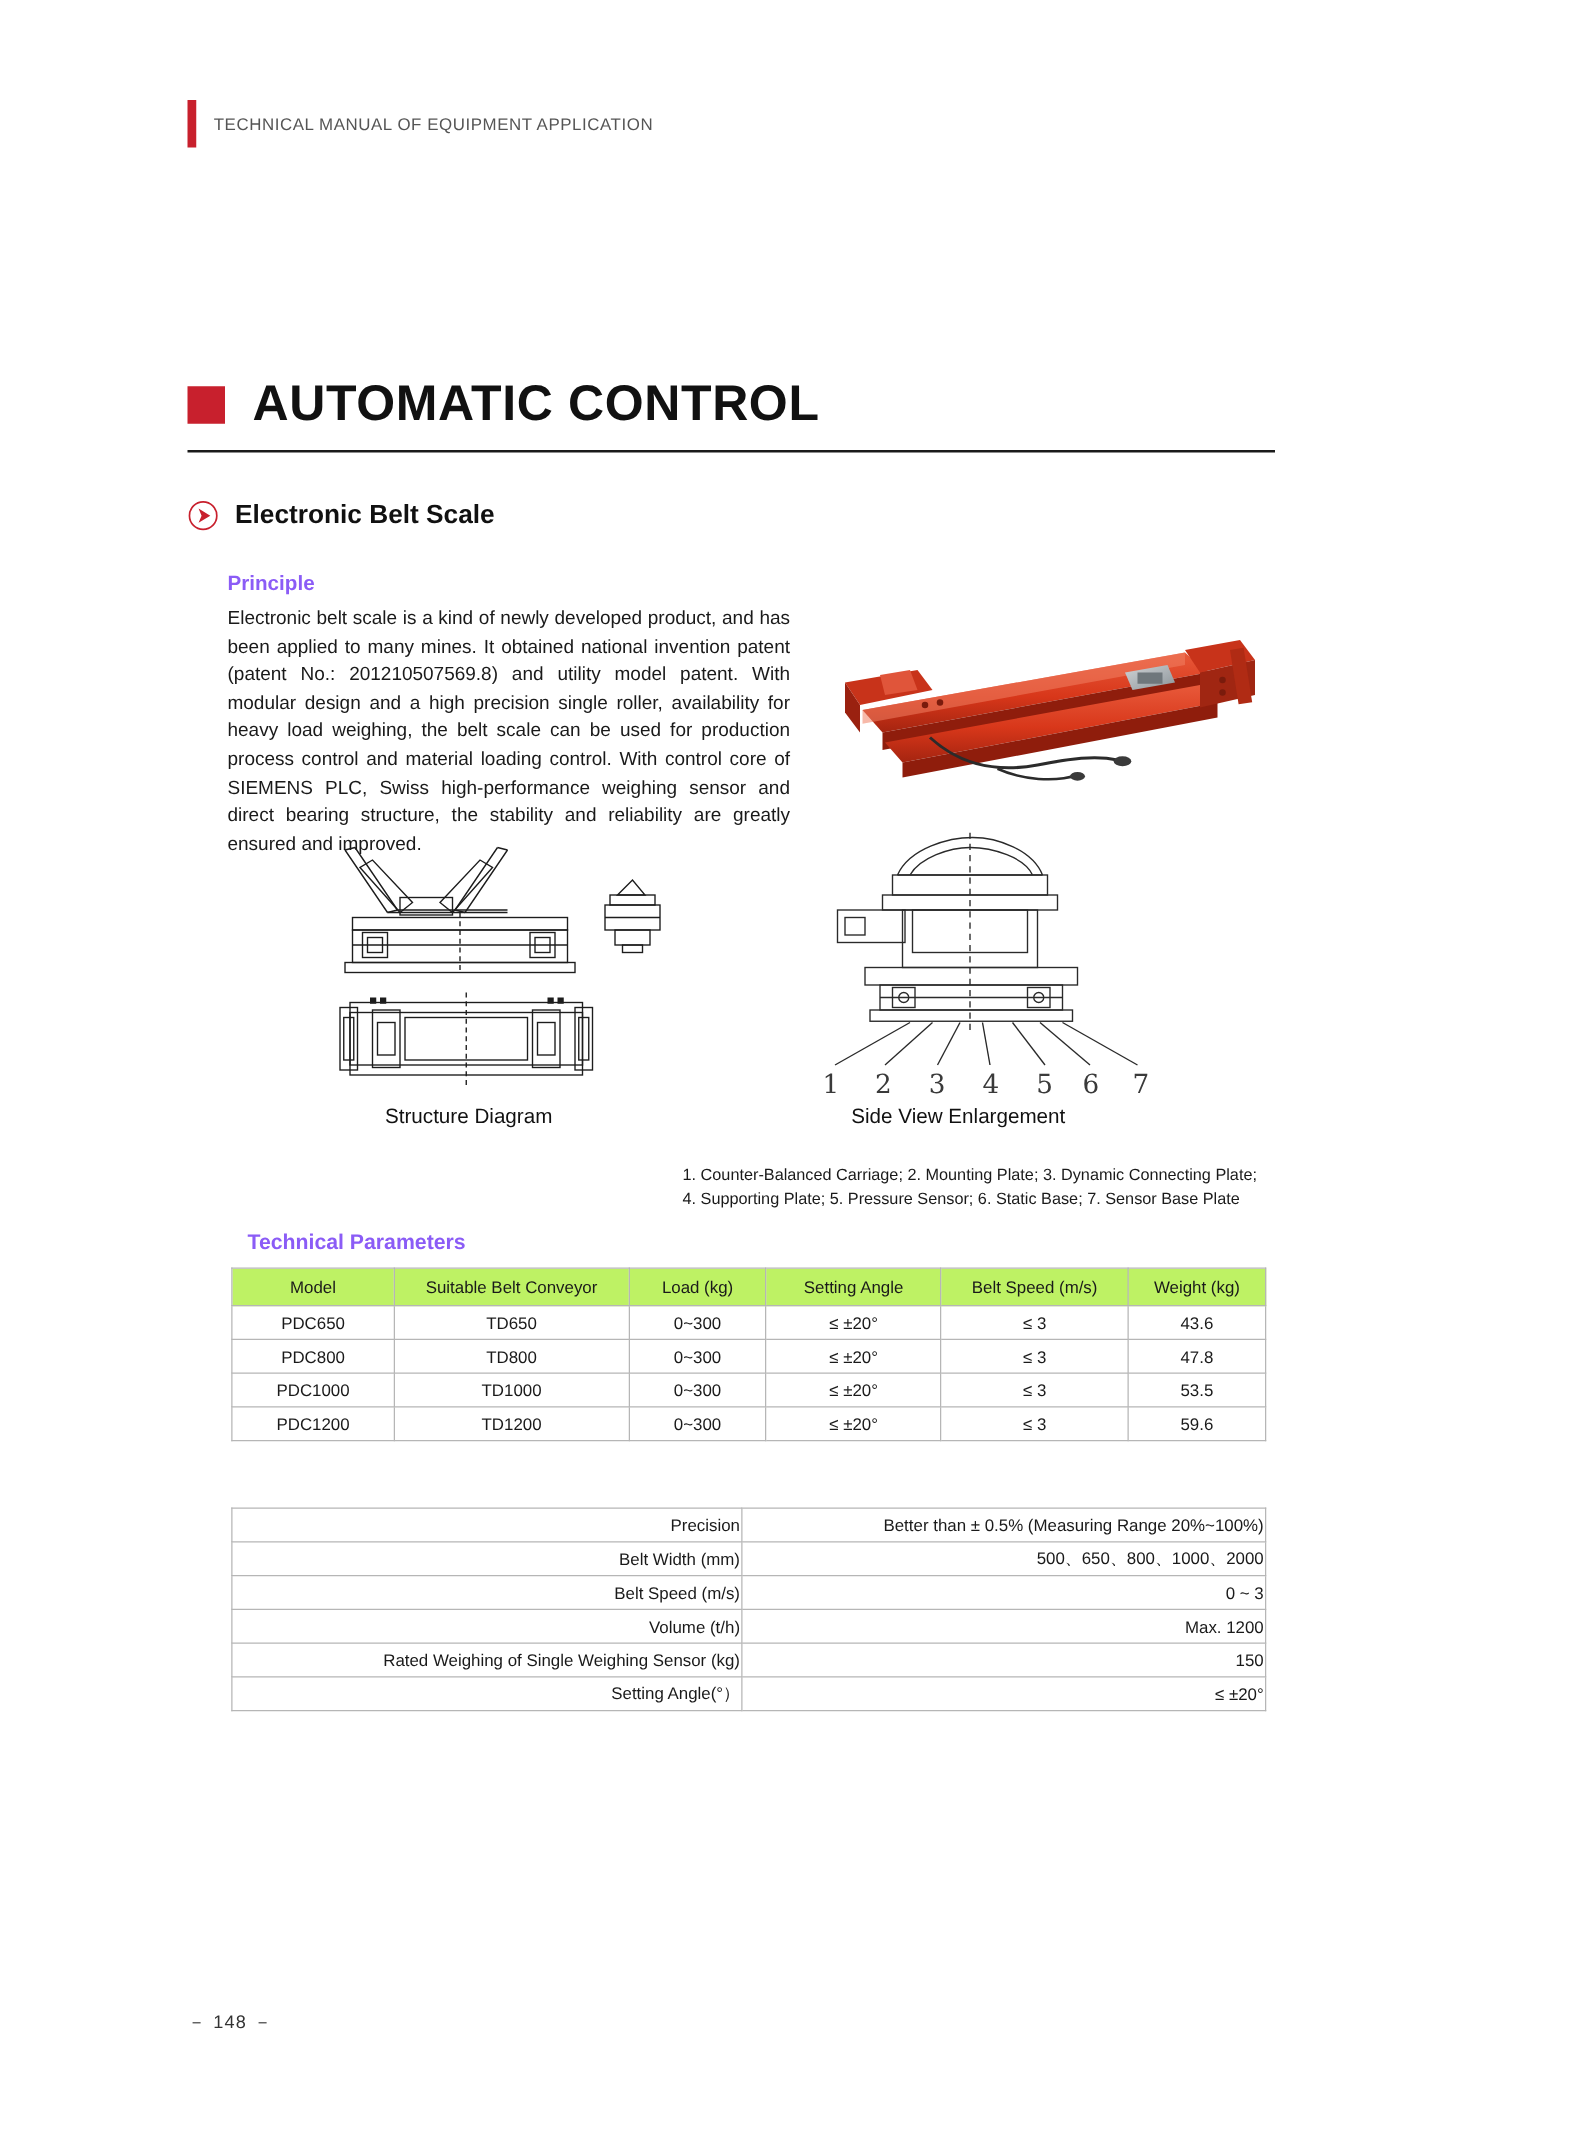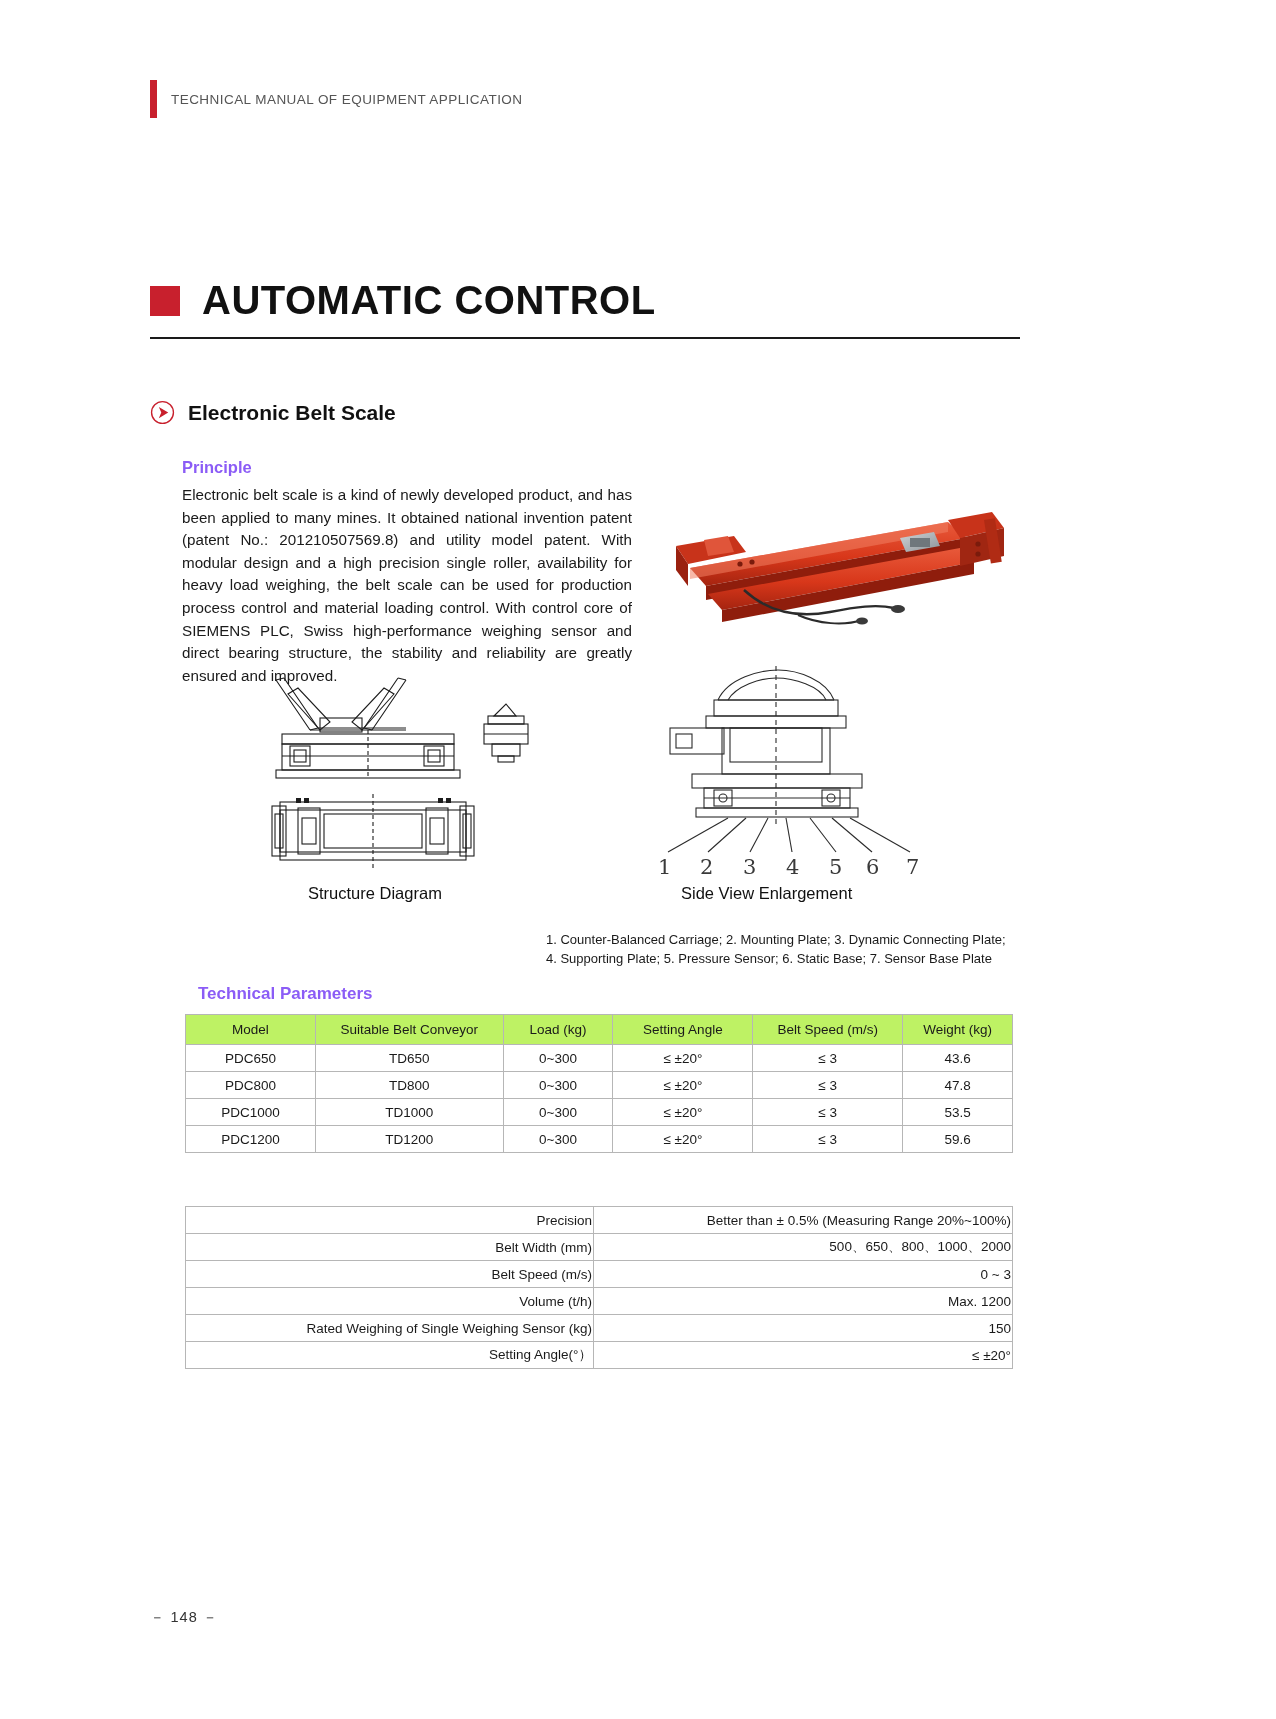--- a/index.html
+++ b/index.html
@@ -16,31 +16,31 @@
 
   
   .run-head { position:absolute; left:150px; top:80px; display:flex; align-items:center; }
   .run-head .bar { width:7px; height:38px; background:#c8202d; margin-right:14px; }
   .run-head .txt {
     font-size:13.5px; letter-spacing:0.45px; color:#555;
     font-family:"Liberation Sans", sans-serif;
   }
 
   
-  .chapter { position:absolute; left:150px; top:278px; width:870px; }
+  .chapter { position:absolute; left:150px; top:301px; width:870px; }
   .chapter-row { display:flex; align-items:center; }
   .chapter-sq { width:30px; height:30px; background:#c8202d; margin-right:22px; }
   .chapter-title {
     font-size:40px; font-weight:bold; letter-spacing:0.5px; color:#111;
     font-family:"Liberation Sans", sans-serif;
   }
   .chapter-rule { margin-top:14px; border-bottom:2px solid #1a1a1a; width:870px; }
 
   
-  .section { position:absolute; left:150px; top:400px; display:flex; align-items:center; }
+  .section { position:absolute; left:150px; top:400px; display:flex; align-items:flex-start; }
   .sec-icon { width:25px; height:25px; margin-right:13px; display:block; }
   .sec-title { font-size:21px; font-weight:bold; color:#111; }
 
   
   .h3 { font-size:16.5px; font-weight:bold; color:#8b5cf6; }
   #principle-head { position:absolute; left:182px; top:458px; }
   .body-text {
     position:absolute; left:182px; top:484px; width:450px;
     font-size:15.2px; line-height:22.6px; color:#1a1a1a;
     text-align:justify; text-justify:inter-word;

